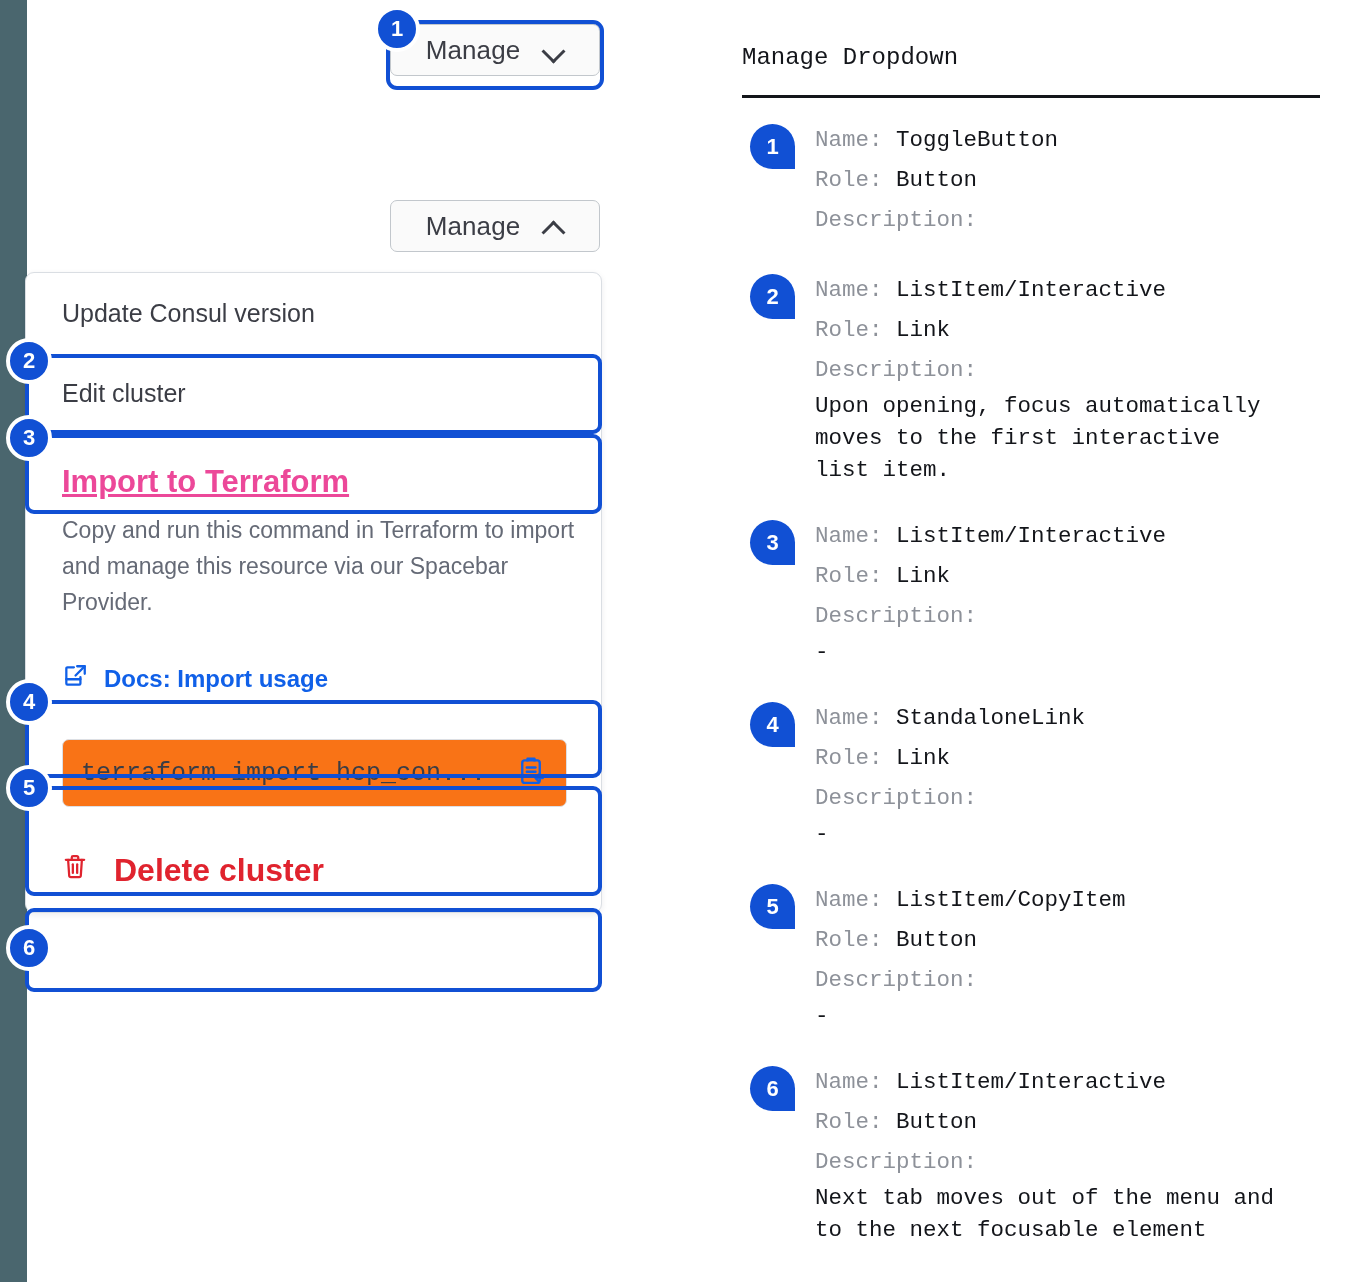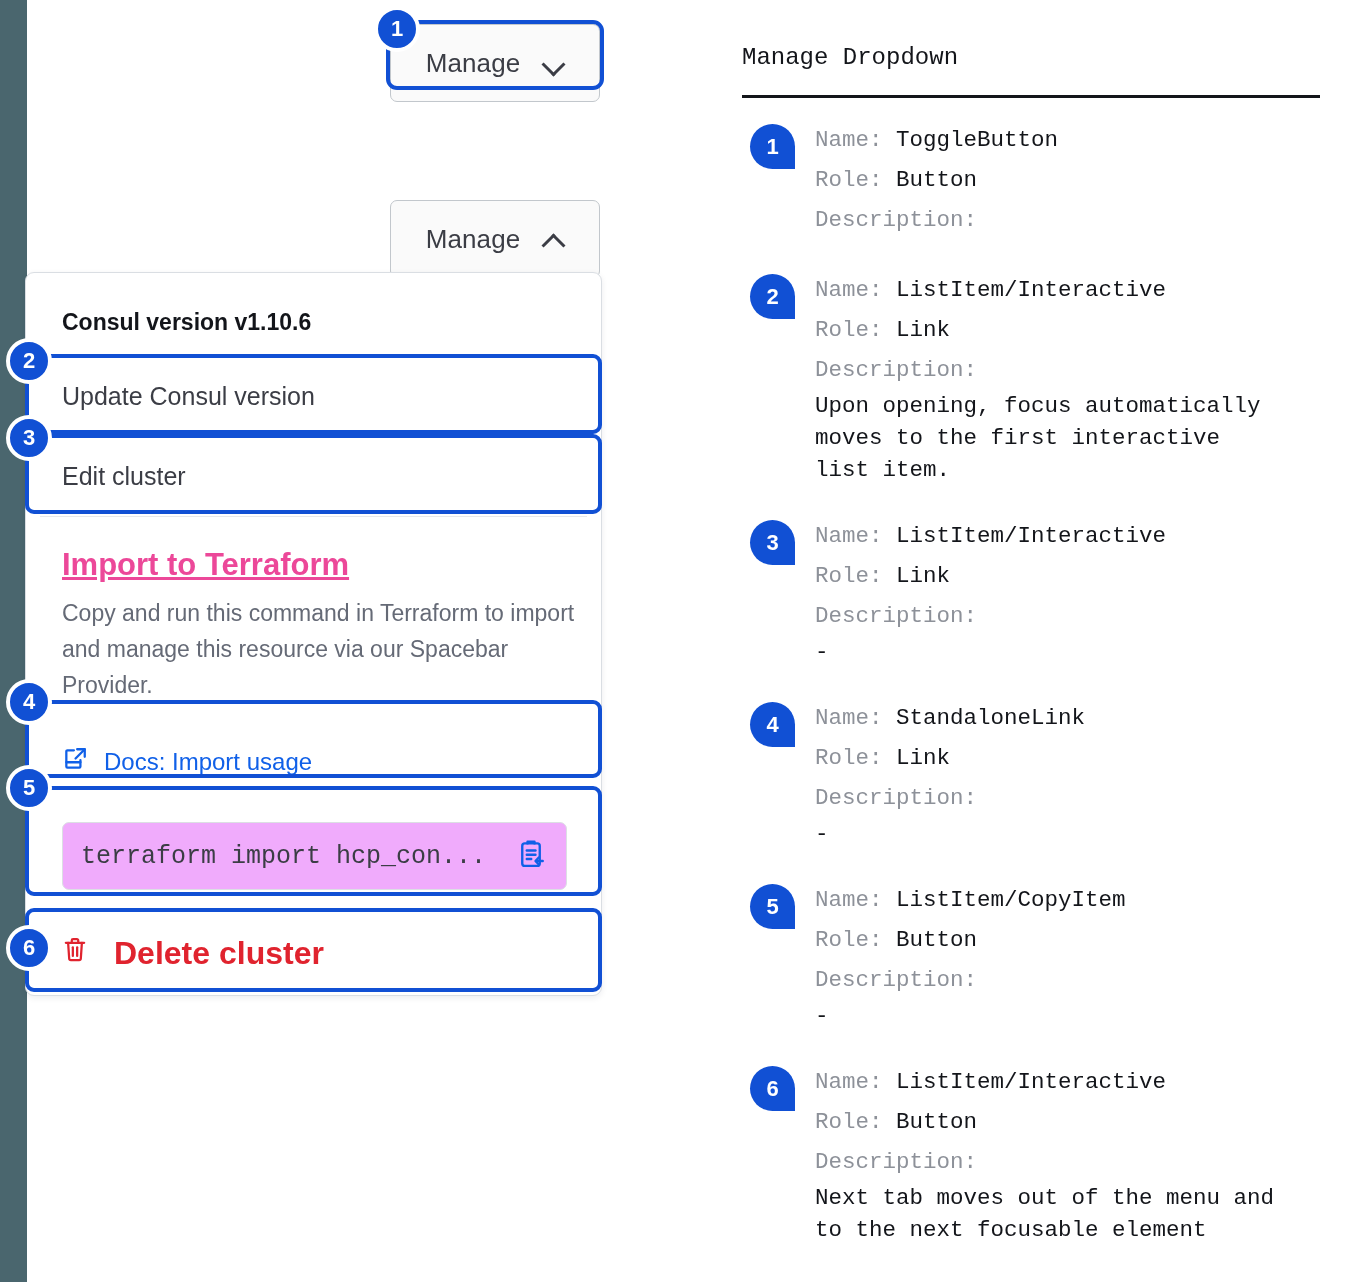--- a/index.html
+++ b/index.html
@@ -28,21 +28,21 @@
     position: absolute;
     left: 0; top: 0;
     width: 700px; height: 1282px;
   }
 
   
   .manage-btn {
     position: absolute;
     box-sizing: border-box;
     width: 210px;
-    height: 78px;
+    height: 52px;
     background: #fafafa;
     border: 1px solid #c2c7cc;
     border-radius: 7px;
     display: flex;
     align-items: center;
     justify-content: center;
     gap: 22px;
     font-size: 26px;
     color: #3b3d45;
   }
@@ -120,21 +120,21 @@
     text-decoration: underline;
   }
   .dd-block-desc {
     font-size: 23px;
     line-height: 36px;
     color: #656a76;
     padding: 12px 24px 20px 36px;
   }
   .dd-link {
     color: #1060e8;
-    font-weight: normal;
+    font-weight: bold;
     font-size: 24px;
     display: flex;
     align-items: center;
     gap: 16px;
     height: 78px;
     padding-left: 36px;
     box-sizing: border-box;
   }
   .dd-copyrow {
     height: 110px;
@@ -146,21 +146,21 @@
   .copy-box {
     box-sizing: border-box;
     width: 505px;
     height: 68px;
     border: 1px solid #dcdfe4;
     border-radius: 7px;
     display: flex;
     align-items: center;
     justify-content: space-between;
     padding: 0 20px 0 18px;
-    background: #f0abfc;
+    background: #f97316;
   }
   .copy-box .cmd {
     font-family: "Liberation Mono", monospace;
     font-size: 25px;
     color: #3b3d45;
     white-space: nowrap;
   }
   .dd-delete {
     height: 84px;
     display: flex;
@@ -264,21 +264,20 @@
   </div>
   <div class="focus-ring-btn"></div>
 
   <div class="manage-btn" id="manage-btn-2">
     <span class="lbl">Manage</span>
     <span class="chev up"></span>
   </div>
 
   <div class="dropdown">
 
-    <div class="dd-section-title">Consul version v1.10.6</div>
 
     <div class="dd-item">Update Consul version</div>
 
     <div class="dd-item">Edit cluster</div>
 
     <div class="dd-divider"></div>
 
     <div class="dd-block-title">Import to Terraform</div>
     <div class="dd-block-desc">Copy and run this command in Terraform to import and manage this resource via our Spacebar Provider.</div>
 

